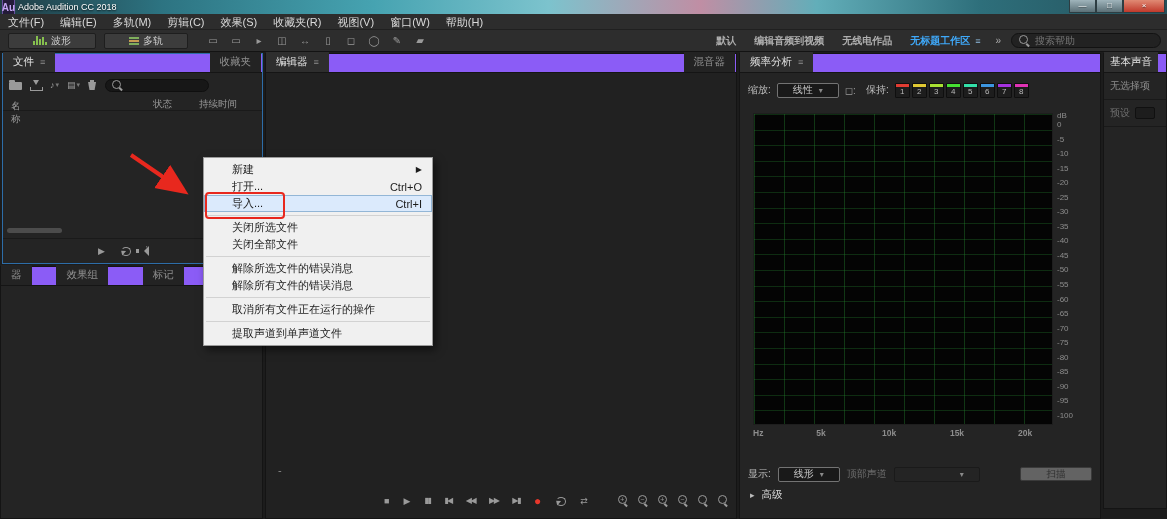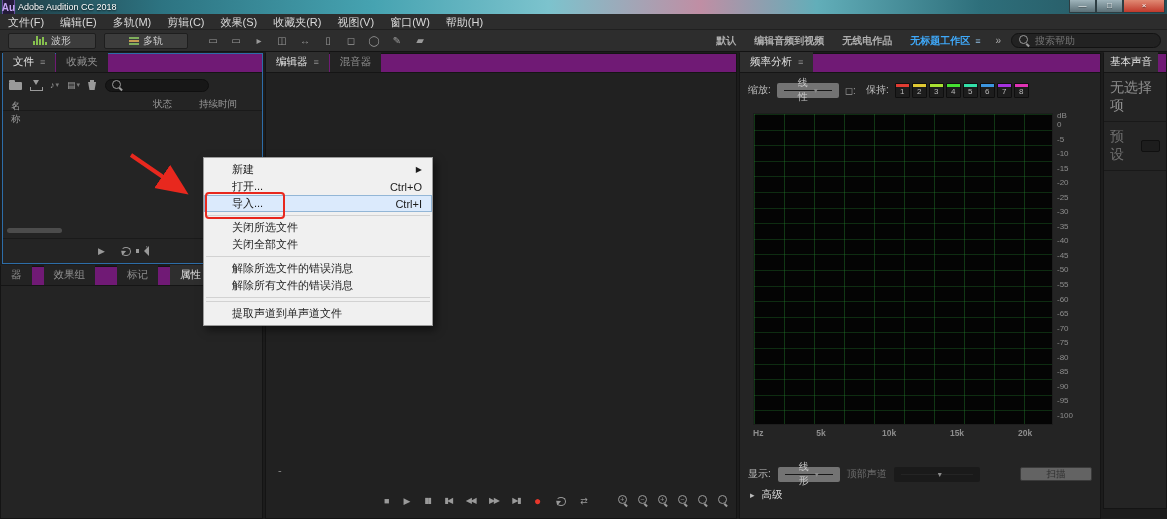--- a/index.html
+++ b/index.html
@@ -44,21 +44,21 @@
   .searchbox{display:flex;align-items:center;gap:5px;width:150px;height:15px;background:#222;border:1px solid #121212;
     border-radius:8px;color:#999;font-size:10px;padding:0 7px;margin:0 6px 0 4px;}
   .searchbox input{background:transparent;border:none;outline:none;color:#9a9a9a;font-size:10px;width:100%;font-family:inherit;}
   .magi{position:relative;width:11px;height:11px;display:inline-block;flex:0 0 auto;}
   .magi::before{content:"";position:absolute;left:0;top:0;width:7px;height:7px;border:1.3px solid #9a9a9a;border-radius:50%;}
   .magi::after{content:"";position:absolute;left:7.5px;top:7.5px;width:4px;height:1.5px;background:#9a9a9a;transform:rotate(45deg);transform-origin:0 0;}
   .magi i{position:absolute;left:0.5px;top:0.5px;width:8px;height:8px;font-size:7px;line-height:8px;color:#9a9a9a;font-style:normal;text-align:center;}
 
   
   .panel{position:absolute;background:#242424;border:1px solid #141414;}
-  .tabbar{height:19px;background:#701a75;display:flex;align-items:flex-end;border-bottom:1px solid #151515;}
+  .tabbar{height:19px;background:#8b5cf6;display:flex;align-items:flex-end;border-bottom:1px solid #151515;justify-content:space-between;}
   .tab{padding:3px 10px 3px 10px;font-size:10.5px;color:#8f8f8f;background:#232323;margin-right:1px;display:flex;gap:6px;align-items:center;white-space:nowrap;}
   .tab.active{color:#e3e3e3;background:#2e2e2e;}
   .tmenu{color:#8f8f8f;font-size:9px;}
 
   
   #files-panel{left:2px;top:53px;width:261px;height:211px;border:1px solid #2d6da8;}
   .fp-tools{position:absolute;left:0;top:22px;right:0;height:18px;display:flex;align-items:center;gap:8px;padding:0 6px;}
   .i-folder{position:relative;width:13px;height:8px;display:inline-block;background:#9a9a9a;border-radius:1px;margin-top:2px;}
   .i-folder::before{content:"";position:absolute;left:0;top:-2px;width:6px;height:2px;background:#9a9a9a;border-radius:1px 1px 0 0;}
   .i-import{position:relative;width:12px;height:11px;display:inline-block;}
@@ -97,22 +97,22 @@
   .transport{position:absolute;left:118px;bottom:12px;display:flex;align-items:center;gap:14px;}
   .tbtn{color:#9a9a9a;font-size:9px;line-height:10px;display:flex;align-items:center;}
   .tbtn.tight{letter-spacing:-1.5px;font-size:8px;}
   .tbtn.rec{color:#e8372b;font-size:12px;}
   .zoomrow{display:flex;align-items:center;gap:9px;margin-left:16px;}
   .zbtn{display:flex;align-items:center;}
 
   
   #freq-panel{left:739px;top:53px;width:362px;height:466px;}
   .fq-controls{position:absolute;left:8px;top:27px;right:6px;height:18px;display:flex;align-items:center;gap:6px;font-size:10px;color:#bdbdbd;}
-  .dd{display:flex;align-items:center;justify-content:center;background:#191919;border:7px solid #737373;border-radius:2px;
-    color:#c8c8c8;font-size:10px;height:15px;padding:0 21px;}
+  .dd{display:flex;align-items:center;justify-content:space-between;background:#191919;border:1px solid #737373;border-radius:2px;
+    color:#c8c8c8;font-size:10px;height:15px;padding:0 15px;}
   .dd .arr{color:#8a8a8a;font-size:8px;margin-left:6px;}
   .dd.disabled{color:#555;background:#242424;border-color:#1a1a1a;}
   .snapshot{color:#9a9a9a;font-size:10px;}
   .hold{display:flex;gap:2px;}
   .hbtn{width:15px;height:15px;background:#1d1d1d;border:1px solid #0f0f0f;color:#b8b8b8;font-size:8px;display:flex;flex-direction:column;align-items:center;border-radius:1px;}
   .hbtn .strip{width:100%;height:3px;display:block;}
   .hbtn .num{line-height:10px;}
   .graph{position:absolute;left:13px;top:59px;width:300px;height:312px;background:#040404;border:1px solid #1e1e1e;
     background-image:
       repeating-linear-gradient(to right, rgba(35,130,45,.40) 0 1px, transparent 1px 30px),
@@ -124,21 +124,21 @@
   .xticks{position:absolute;left:13px;top:374px;width:300px;height:12px;font-size:8.5px;color:#8d8d8d;font-weight:bold;}
   .xtick{position:absolute;top:0;}
   .fq-bottom{position:absolute;left:8px;top:411px;right:8px;height:18px;display:flex;align-items:center;gap:7px;font-size:10px;color:#bdbdbd;}
   .lbl-dim{color:#6e6e6e;}
   .scanbtn{margin-left:auto;width:72px;height:14px;background:#636363;color:#2e2e2e;font-size:9.5px;display:flex;align-items:center;justify-content:center;border-radius:2px;border:1px solid #3a3a3a;}
   .fq-adv{position:absolute;left:10px;top:434px;display:flex;align-items:center;gap:7px;font-size:10.5px;color:#d6d6d6;}
   .fq-adv .caret{color:#bdbdbd;font-size:9px;}
 
   
   #es-panel{left:1103px;top:53px;width:64px;height:456px;}
-  .es-row{border-bottom:1px solid #191919;padding:6px 6px;font-size:14px;color:#8f8f8f;}
+  .es-row{border-bottom:1px solid #191919;padding:6px 6px;font-size:10px;color:#8f8f8f;}
   .es-nosel{text-align:left;}
   .es-preset{display:flex;align-items:center;gap:5px;color:#6e6e6e;}
   .es-dd{width:20px;height:12px;background:#1d1d1d;border:1px solid #101010;border-radius:2px;}
 
   
   .cmenu{position:absolute;left:203px;top:157px;width:230px;background:#f0f0f0;border:1px solid #9b9b9b;
     box-shadow:3px 4px 8px rgba(0,0,0,.5);padding:3px 0;z-index:40;}
   .cm-item{height:17px;display:flex;align-items:center;padding:0 10px 0 28px;font-size:11px;color:#1c1c1c;position:relative;}
   .cm-item.sel{background:#dbeafc;outline:1px solid #93b6d6;outline-offset:-1px;}
   .cm-short{margin-left:auto;color:#1c1c1c;}
@@ -494,20 +494,23 @@
           <span class="cm-label">关闭全部文件</span>
         </div>
         <div class="cm-sep"></div>
         <div class="cm-item">
           <span class="cm-label">解除所选文件的错误消息</span>
         </div>
         <div class="cm-item">
           <span class="cm-label">解除所有文件的错误消息</span>
         </div>
         <div class="cm-sep"></div>
+        <div class="cm-item">
+          <span class="cm-label">取消所有文件正在运行的操作</span>
+        </div>
         <div class="cm-sep"></div>
         <div class="cm-item">
           <span class="cm-label">提取声道到单声道文件</span>
         </div>
       </div>
   </div>
 
   <div class="anno-box"></div>
   <svg class="anno-arrow" viewBox="0 0 92 62">
     <defs>

